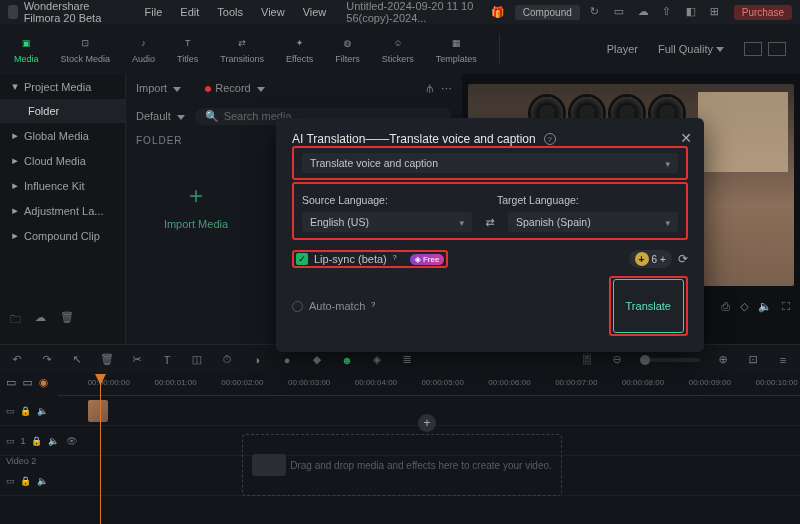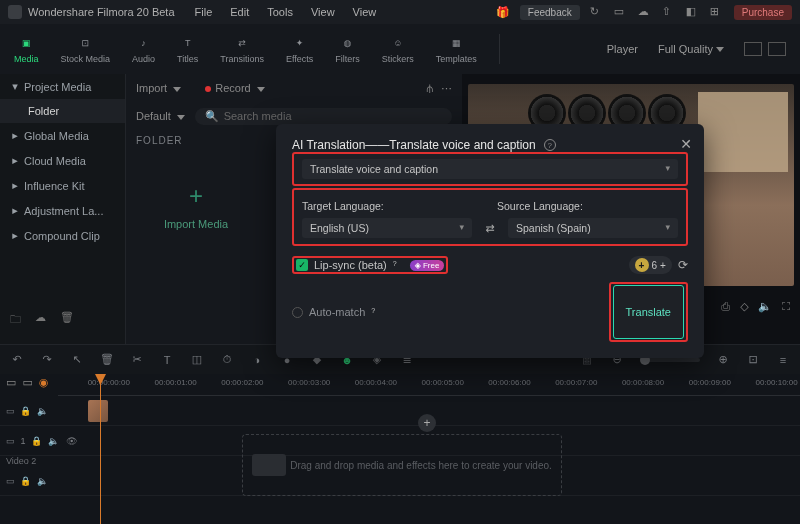--- a/index.html
+++ b/index.html
@@ -64,27 +64,27 @@
 .tltrack { height: 30px; border-bottom:1px solid #1d2025; display:flex; }
 .tltrack .lab { width: 58px; display:flex; align-items:center; gap:6px; padding-left:6px; color:#7a7d82; font-size:9px; }
 .tltrack .body { flex:1; position:relative; }
 .clip { position:absolute; left:30px; top:4px; height:22px; width:20px; background: linear-gradient(135deg,#a87454,#7a5640); border-radius:2px;}
 .dropzone { position:absolute; left: 242px; top: 60px; width: 320px; height: 62px; border: 1px dashed #3a3d42; border-radius:4px; display:flex; flex-direction:row; align-items:center; justify-content:center; color:#5a5d62; font-size:10px; gap:4px;}
 .plusbadge { position:absolute; left:418px; top:40px; width:18px; height:18px; background:#2d3035; border-radius:50%; display:flex; align-items:center; justify-content:center; color:#aaa; font-size:12px;}
 .playhead { position:absolute; left: 100px; top: 0; width:1px; height:150px; background:#d97a2b; }
 .playhead::before { content:""; position:absolute; top:0; left:-5px; width:11px; height:11px; background:#d97a2b; clip-path: polygon(0 0,100% 0,50% 100%);}
 .tlhdr-icons { position:absolute; left:6px; top:2px; display:flex; gap:6px; color:#888;}
 
-.modal-back { position:absolute; left:276px; top:124px; width:428px; height:234px; background: #1d2026; border-radius:6px; box-shadow: 0 8px 30px rgba(0,0,0,.6); padding: 14px 16px; }
+.modal-back { position:absolute; left:276px; top:118px; width:428px; height:234px; background: #1d2026; border-radius:6px; box-shadow: 0 8px 30px rgba(0,0,0,.6); padding: 14px 16px; }
 .modal-title { display:flex; align-items:center; gap:8px; font-size: 12px; color:#e5e5e5; }
 .modal-title .info { width:12px; height:12px; border:1px solid #888; border-radius:50%; font-size:8px; display:flex; align-items:center; justify-content:center; color:#888;}
 .closex { position:absolute; right:12px; top:12px; color:#aaa; font-size:14px; cursor:pointer;}
 .mlabel { font-size: 10.5px; color:#b5b5b5; margin-top: 14px; margin-bottom: 6px;}
 .redbox { border: 2px solid #e03030; border-radius: 3px; padding: 5px 8px; }
-.selbox { background:#26292f; border-radius:3px; padding: 4px 8px; display:flex; align-items:flex-start; font-size:10.5px; color:#c5c5c5;}
+.selbox { background:#26292f; border-radius:3px; padding: 4px 8px; display:flex; align-items:flex-end; font-size:10.5px; color:#c5c5c5;}
 .selbox .chev { margin-left:auto; color:#888; font-size:9px;}
 .langrow { display:flex; gap: 14px; margin-top: 4px; }
 .langcol { flex:1; }
 .langbox { display:flex; gap:10px; align-items:center; }
 .swap { width:16px; height:16px; display:flex; align-items:center; justify-content:center; color:#aaa; }
 .bottomrow { display:flex; align-items:center; gap:14px; margin-top: 10px;}
 .chk { width:12px; height:12px; background:#18b566; border-radius:2px; display:flex; align-items:center; justify-content:center; color:#0a0a0a; font-size:9px;}
 .lips { display:flex; align-items:center; gap:6px; font-size:11px; }
 .freebadge { background: linear-gradient(90deg,#8b3fc7,#c73f9c); color:#fff; font-size:8px; padding:1px 5px; border-radius:7px; display:flex; align-items:center; gap:2px;}
 .credits { margin-left:auto; display:flex; align-items:center; gap:6px;}
@@ -103,23 +103,24 @@
 <div class="titlebar">
   <div class="logo"></div>
   <span>Wondershare Filmora 20 Beta</span>
   <div class="menu">
     <span>File</span>
     <span>Edit</span>
     <span>Tools</span>
     <span>View</span>
     <span>View</span>
   </div>
+  <span class="doc">Untitled-2024-09-20 11 10 56(copy)-2024...</span>
   <div class="right">
     <span class="gift">🎁</span>
-    <span class="feedback">Feedback</span>
+    <span class="feedback">Compound</span>
     <span class="icn">↻</span>
     <span class="icn">▭</span>
     <span class="icn">☁</span>
     <span class="icn">⇧</span>
     <span class="icn">◧</span>
     <span class="icn">⊞</span>
     <span class="purchase">Purchase</span>
   </div>
 </div>
 
@@ -346,24 +347,24 @@
   <div class="redbox">
     <div class="selbox">
       <span>Translate voice and caption</span>
       <span class="chev">▾</span>
     </div>
   </div>
 
   <div class="lang-outer">
     <div class="langrow">
       <div class="langcol">
+        <div style="font-size:10.5px; color:#c5c5c5; margin-bottom:6px">Source Language:</div>
+      </div>
+      <div class="langcol">
         <div style="font-size:10.5px; color:#c5c5c5; margin-bottom:6px">Target Language:</div>
-      </div>
-      <div class="langcol">
-        <div style="font-size:10.5px; color:#c5c5c5; margin-bottom:6px">Source Language:</div>
       </div>
     </div>
     <div class="langbox">
       <div class="selbox" style="flex:1">
         <span>English (US)</span>
         <span class="chev">▾</span>
       </div>
       <div class="swap">⇄</div>
       <div class="selbox" style="flex:1">
         <span>Spanish (Spain)</span>

